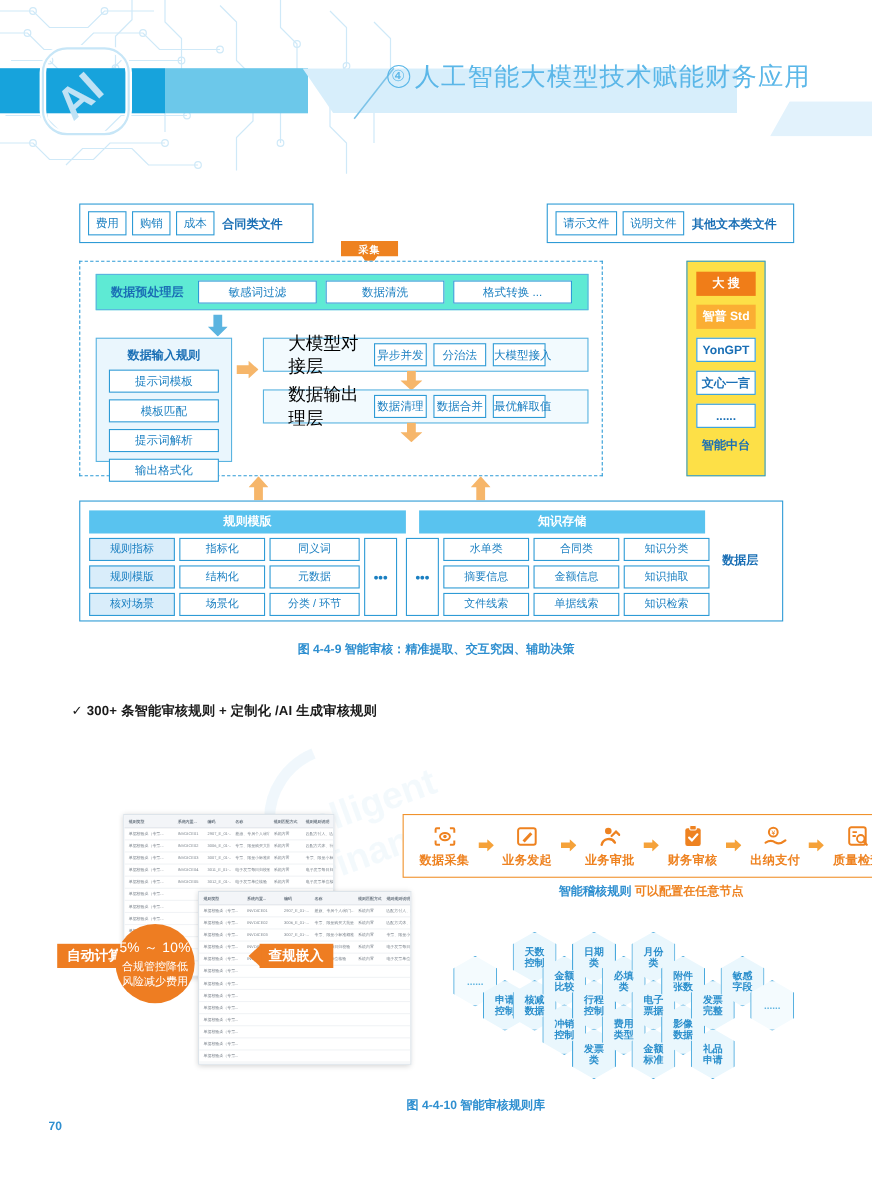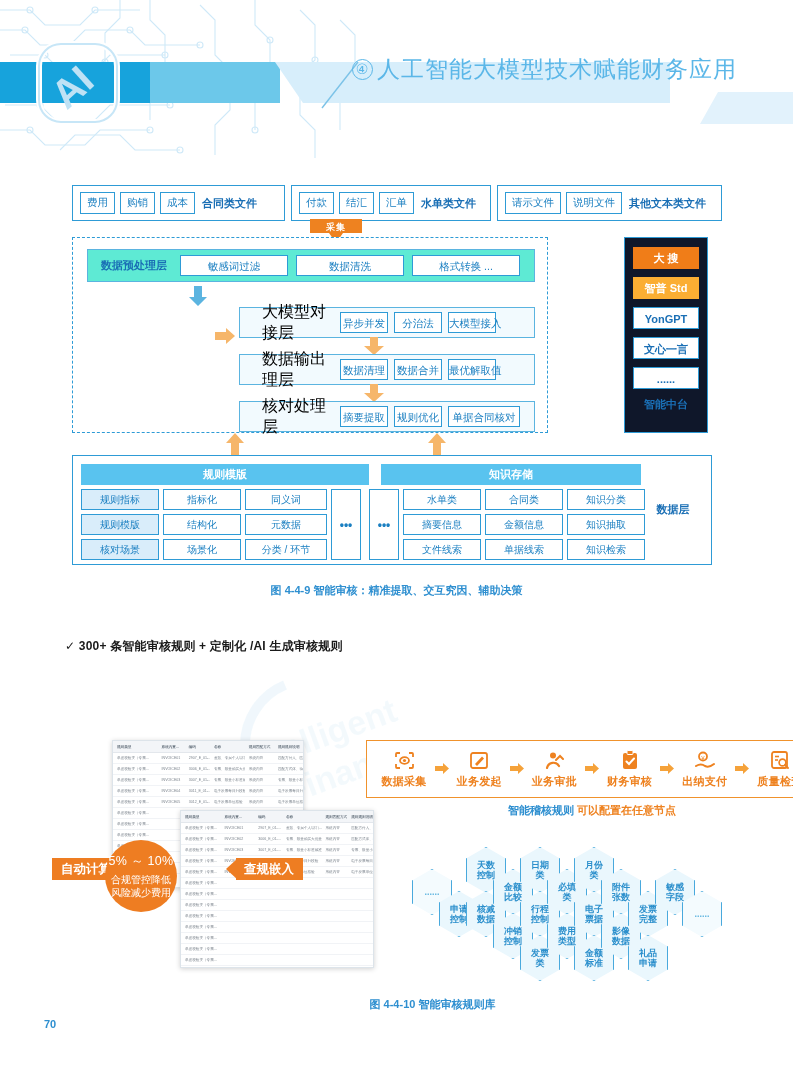--- a/index.html
+++ b/index.html
@@ -110,22 +110,22 @@
   .rgrp { position:absolute; left:166px; top:69px; width:296px; }
   .rlayer {
     position:relative; border:1.4px solid #5bb4e0; background:#f2fafe;
     height:31px; display:flex; align-items:center; padding-left:22px; gap:6px;
   }
   .rlayer .lname { width:72px; }
   .rlayer .cell { width:48px; }
   .vrow-arr { width:100%; height:16px; position:relative; }
 
   .rightpanel {
-    position:absolute; left:624px; top:52px; width:84px; height:196px;
-    border:1.5px solid #2e9bd6; background:#0f172a;
+    position:absolute; left:624px; top:52px; width:72px; height:196px;
+    border:1.5px solid #2e9bd6; background:#fde047;
     padding:9px 8px 0 8px;
   }
   .rp-item {
     height:22px; line-height:22px; text-align:center; font-size:11px;
     font-weight:bold; margin-bottom:8px; white-space:nowrap;
   }
   .rp-orange { background:#f07d18; color:#fff; }
   .rp-amber  { background:#fbae33; color:#fff; }
   .rp-white  { background:#fff; border:1.4px solid #2e9bd6; color:#1a6fb5; }
   .rp-foot { text-align:center; font-size:11px; font-weight:bold; color:#1a6fb5; margin-top:2px; }
@@ -323,26 +323,20 @@
 
   <div class="fig1">
 
     <div class="srcrow">
       <div class="srcbox" style="left:0px; width:213px;">
         <span class="tag">费用</span>
         <span class="tag">购销</span>
         <span class="tag">成本</span>
         <span class="grp">合同类文件</span>
       </div>
-      <div class="srcbox" style="left:219px; width:200px;">
-        <span class="tag">付款</span>
-        <span class="tag">结汇</span>
-        <span class="tag">汇单</span>
-        <span class="grp">水单类文件</span>
-      </div>
       <div class="srcbox" style="left:425px; width:225px;">
         <span class="tag">请示文件</span>
         <span class="tag">说明文件</span>
         <span class="grp">其他文本类文件</span>
       </div>
     </div>
 
     <svg class="caiji-arrow" viewBox="0 0 52 24">
       <polygon points="0,0 52,0 52,14 33,14 26,24 19,14 0,14" fill="#ee8220"></polygon>
     </svg>
@@ -354,20 +348,27 @@
         <div class="lname">数据预处理层</div>
         <div class="cell">敏感词过滤</div>
         <div class="cell">数据清洗</div>
         <div class="cell">格式转换 ...</div>
       </div>
 
       <svg class="downarr1" viewBox="0 0 18 20">
         <polygon points="5,0 13,0 13,11 18,11 9,20 0,11 5,11" fill="#5bb4e0"></polygon>
       </svg>
 
+      <div class="inrule">
+        <div class="t">数据输入规则</div>
+        <div class="cell">提示词模板</div>
+        <div class="cell">模板匹配</div>
+        <div class="cell">提示词解析</div>
+        <div class="cell">输出格式化</div>
+      </div>
 
       <svg class="midarr" viewBox="0 0 20 16">
         <polygon points="0,4 11,4 11,0 20,8 11,16 11,12 0,12" fill="#f6b66a"></polygon>
       </svg>
 
       <div class="rgrp">
         <div class="rlayer">
           <div class="lname">大模型对接层</div>
           <div class="cell">异步并发</div>
           <div class="cell">分治法</div>
@@ -381,26 +382,20 @@
         <div class="rlayer">
           <div class="lname">数据输出理层</div>
           <div class="cell">数据清理</div>
           <div class="cell">数据合并</div>
           <div class="cell">最优解取值</div>
         </div>
         <div class="vrow-arr">
           <svg style="position:absolute;left:125px;top:-1px;" width="20" height="18" viewBox="0 0 20 18">
             <polygon points="6,0 14,0 14,9 20,9 10,18 0,9 6,9" fill="#f6b66a"></polygon>
           </svg>
-        </div>
-        <div class="rlayer">
-          <div class="lname">核对处理层</div>
-          <div class="cell">摘要提取</div>
-          <div class="cell">规则优化</div>
-          <div class="cell" style="width:72px;">单据合同核对</div>
         </div>
       </div>
     </div>
 
     <svg class="jiearrow" viewBox="0 0 44 26">
       <polygon points="0,13 11,2 11,8 33,8 33,2 44,13 33,24 33,18 11,18 11,24" fill="#ee8220"></polygon>
     </svg>
     <div class="jie-label">接入</div>
 
     <div class="rightpanel">

